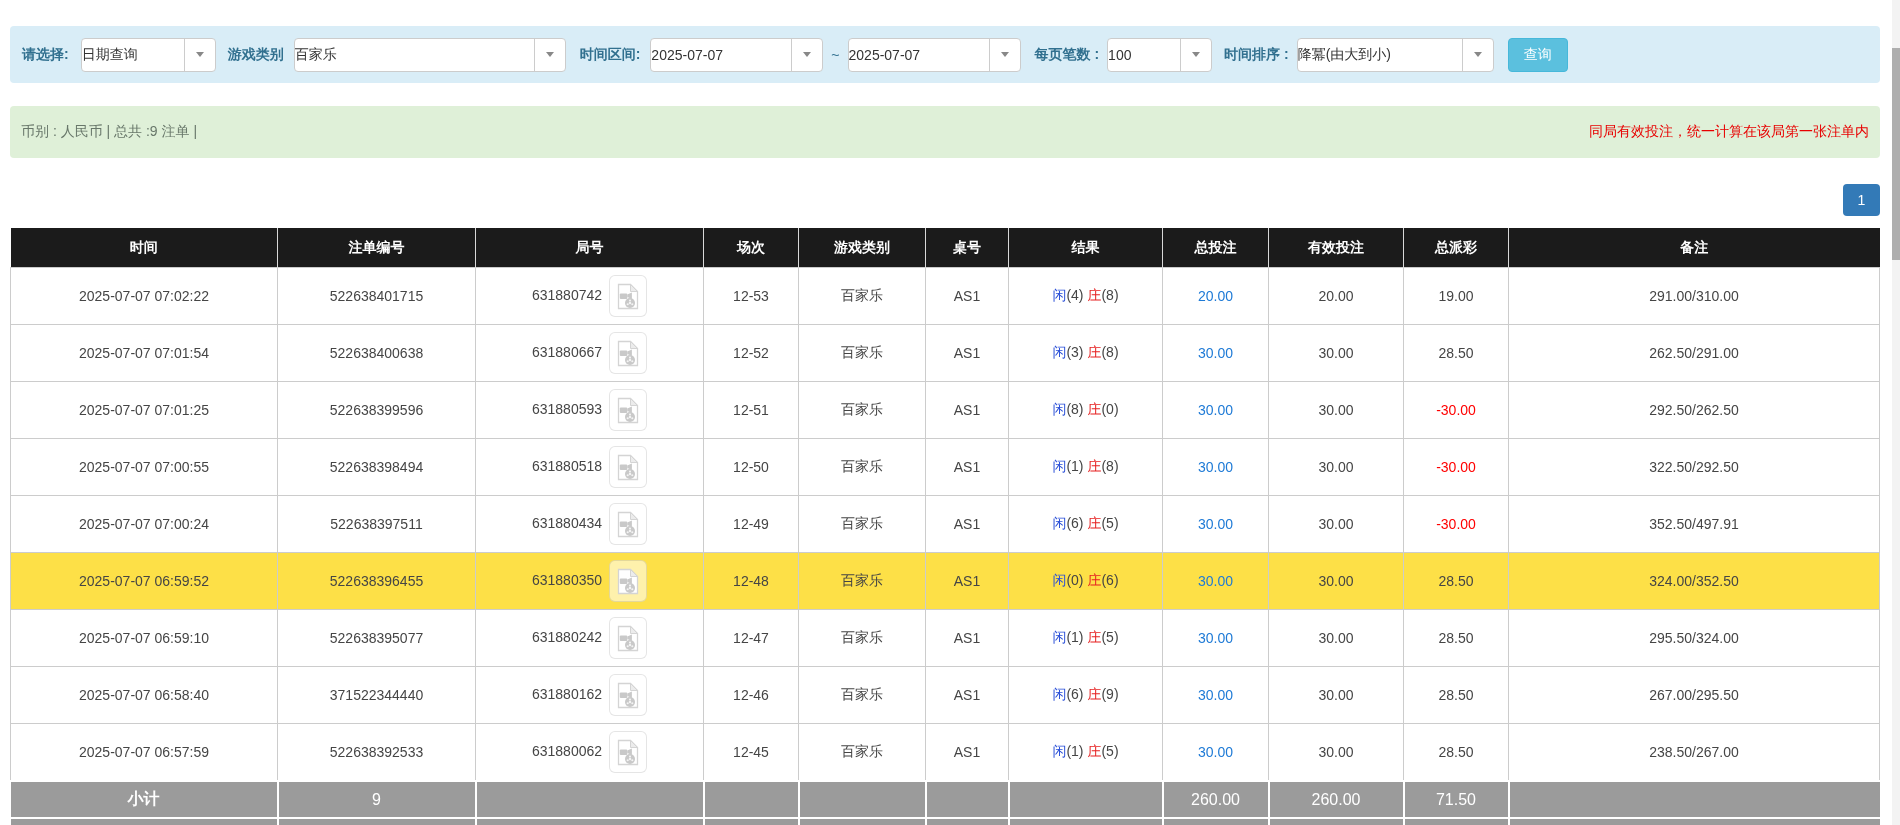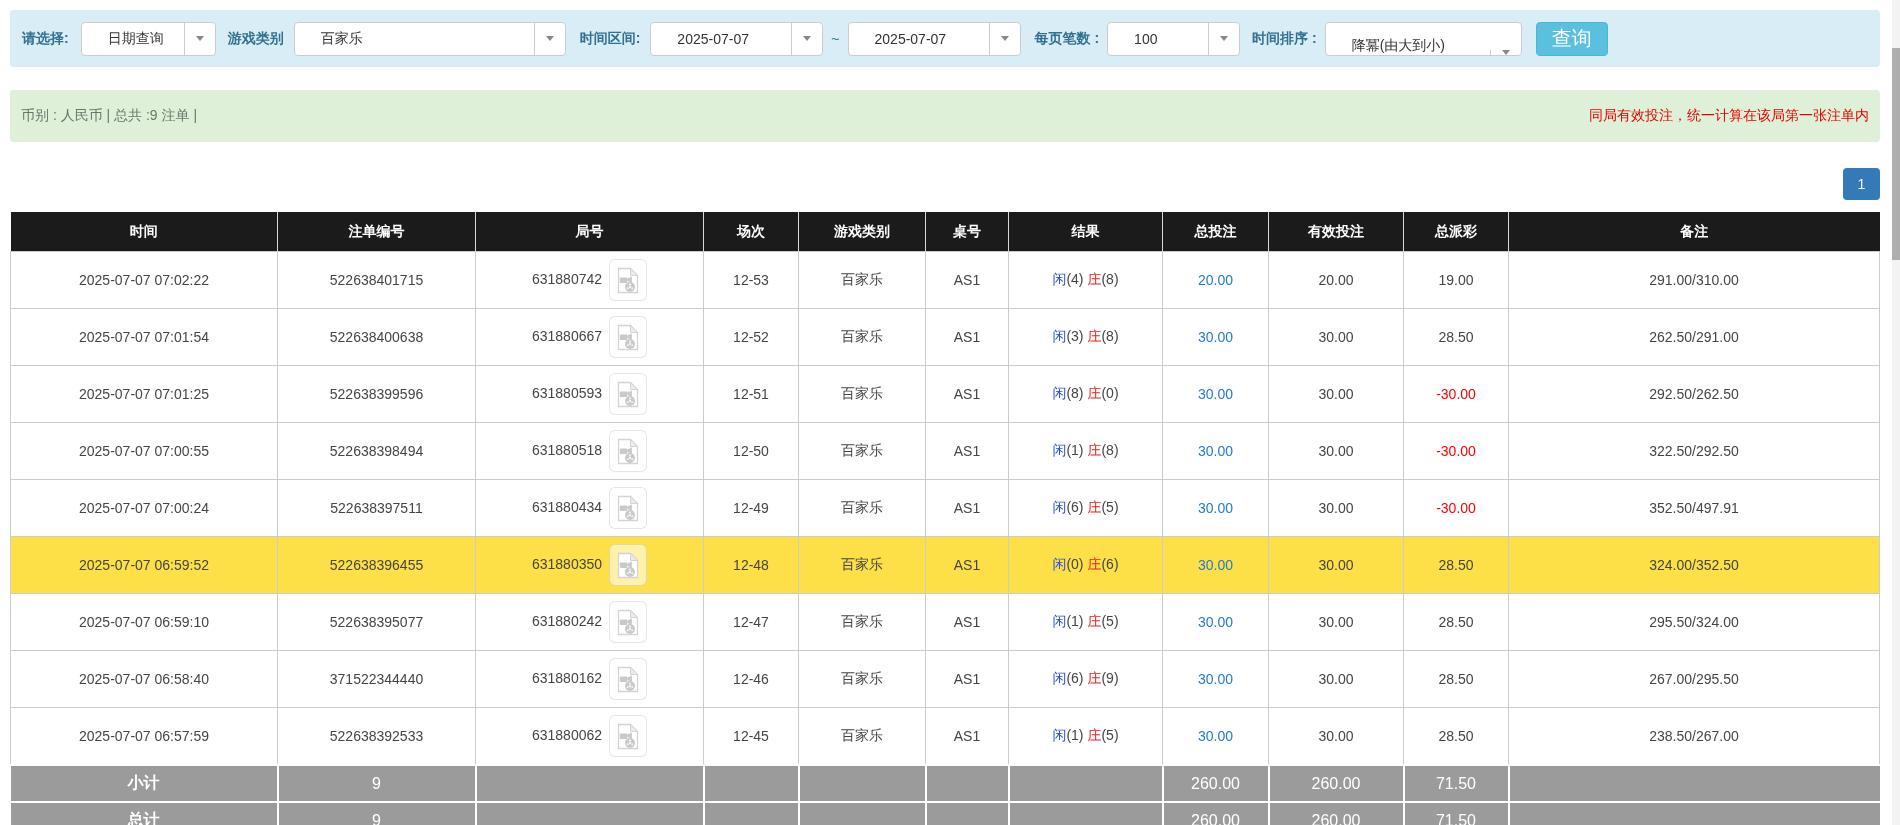--- a/index.html
+++ b/index.html
@@ -1,38 +1,38 @@
 <!DOCTYPE html>
 <html><head>
 <meta charset="utf-8">
 <style>
   html,body{margin:0;padding:0;background:#fff;width:1900px;height:825px;overflow:hidden;
     font-family:"Liberation Sans","DejaVu Sans",sans-serif;}
   .wrap{width:1870px;padding:10px 0 0 10px;position:relative;}
 
   
   .filter-bar{height:57px;background:#d9edf7;border-radius:4px;display:flex;align-items:center;
-    padding-left:12px;box-sizing:border-box;}
+    padding-left:12px;box-sizing:border-box;margin-top:16px;}
   .flabel{color:#31708f;font-weight:bold;font-size:14px;white-space:nowrap;}
   .sel{display:flex;align-items:stretch;background:#fff;border:1px solid #ccc;border-radius:4px;
     height:34px;box-sizing:border-box;cursor:pointer;}
-  .sel .val{flex:1;display:flex;align-items:center;padding:0 26px;font-size:14px;color:#333;
+  .sel .val{flex:1;display:flex;align-items:center;padding:0 0;font-size:14px;color:#333;
     white-space:nowrap;overflow:hidden;}
   .sel .caret-box{width:30px;border-left:1px solid #ccc;display:flex;align-items:center;justify-content:center;}
   .caret{width:0;height:0;border-left:4px solid transparent;border-right:4px solid transparent;
     border-top:5px solid #888;}
   .w-type{width:135px;margin:0 12px 0 12px;}
   .w-game{width:272px;margin:0 14px 0 10px;}
   .w-date{width:173px;}
   .tilde{color:#31708f;font-size:14px;margin:0 8px;}
-  .w-size{width:133px;margin:0 12px 0 8px;}
-  .w-sort{width:197px;margin:0 14px 0 8px;align-items:flex-end;}
+  .w-size{width:105px;margin:0 12px 0 8px;}
+  .w-sort{width:197px;margin:0 14px 0 8px;}
   .mR10{margin-right:10px;}
   .search-btn{height:34px;padding:0 15px;background:#5bc0de;border:1px solid #46b8da;color:#fff;
-    font-size:20px;border-radius:4px;cursor:pointer;font-family:inherit;}
+    font-size:14px;border-radius:4px;cursor:pointer;font-family:inherit;}
 
   
   .summary-bar{margin-top:23px;height:52px;background:#dff0d8;border-radius:4px;display:flex;
     align-items:center;justify-content:space-between;padding:0 11px;box-sizing:border-box;font-size:14px;}
   .summary-left{color:#68776a;}
   .summary-right{color:#e80000;}
 
   
   .pagination-row{margin-top:26px;display:flex;justify-content:flex-end;}
   .page-btn{min-width:37px;height:32px;background:#337ab7;color:#fff;border-radius:4px;display:flex;

